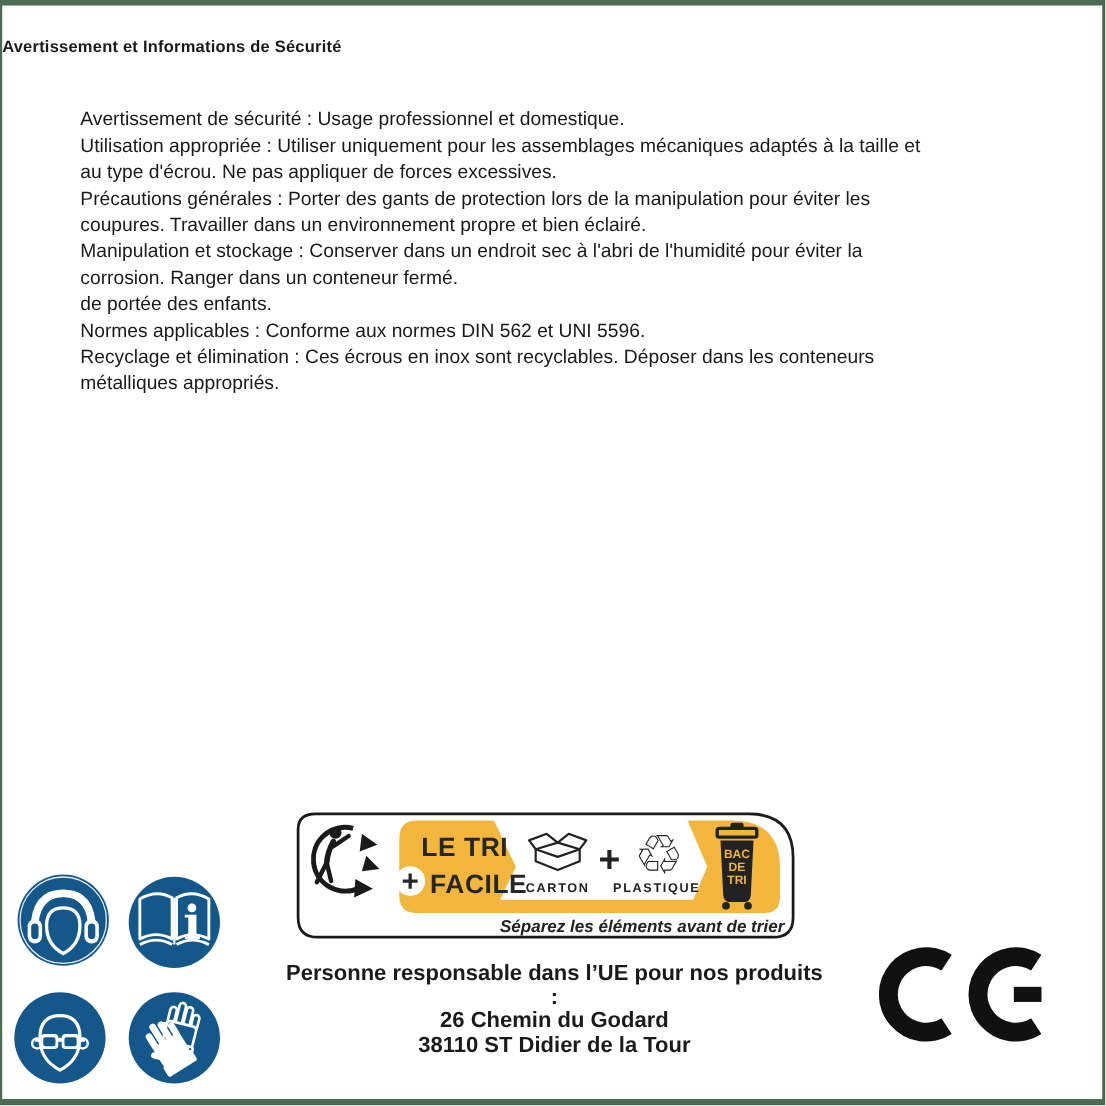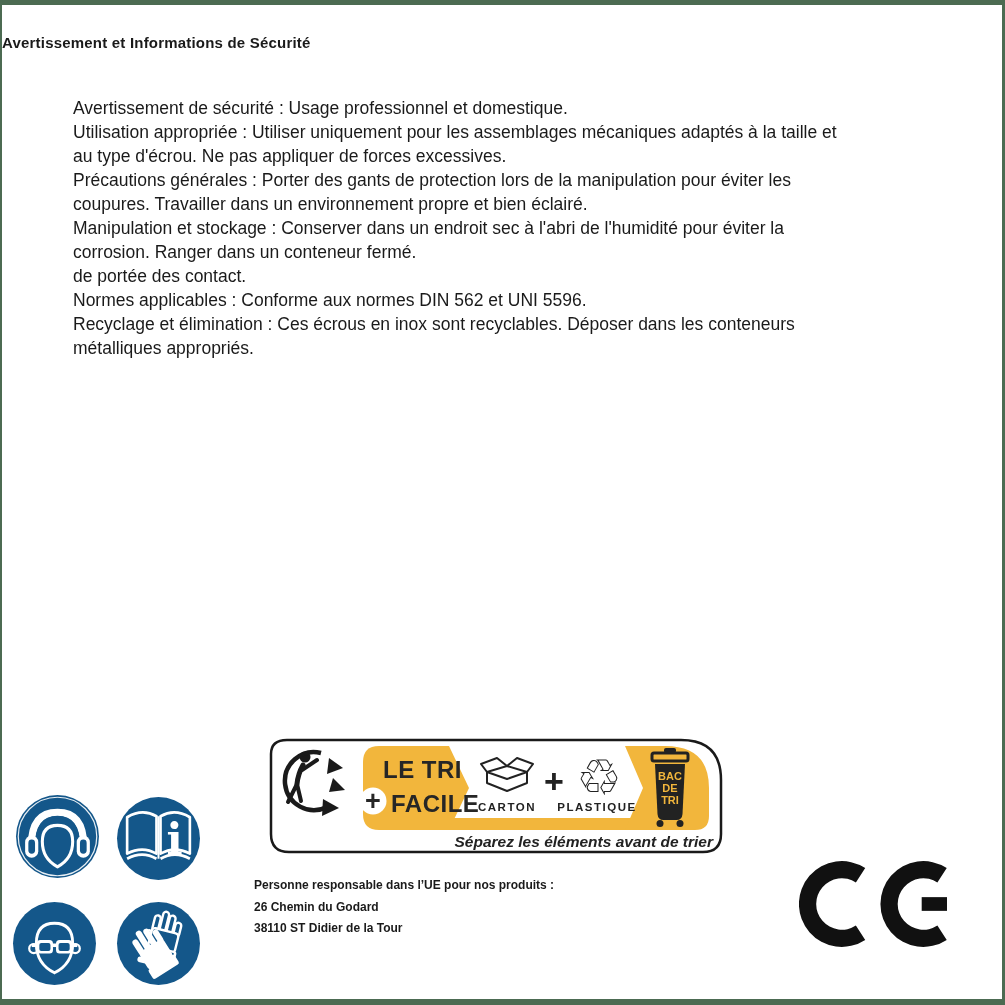--- a/index.html
+++ b/index.html
@@ -19,21 +19,21 @@
   }
   .body-line{white-space:nowrap;}
   .picto{position:absolute;}
   #fr-label{
     position:absolute;left:268px;top:706px;
     font-size:14px;font-weight:bold;color:#4c1d95;margin-top:43px;
   }
   #tri-label{position:absolute;left:265px;top:733px;}
   #responsible{
     position:absolute;left:252px;top:870px;width:500px;
-    text-align:left;font-weight:bold;font-size:12px;line-height:21.5px;
+    text-align:center;font-weight:bold;font-size:20px;line-height:21.5px;
   }
   #ce-mark{position:absolute;left:797px;top:849px;}
   .sv-b{font-family:"Liberation Sans",sans-serif;font-weight:bold;}
   .sv-i{font-family:"Liberation Sans",sans-serif;font-weight:bold;font-style:italic;}
   .sv-serif{font-family:"DejaVu Serif",serif;font-weight:bold;}
   .sv-recycle{font-family:"DejaVu Sans",sans-serif;}
 </style>
 </head>
 <body>
 
@@ -42,21 +42,21 @@
   <div class="title">Avertissement et Informations de Sécurité</div>
 
   <div id="body-text">
       <div class="body-line">Avertissement de sécurité : Usage professionnel et domestique.</div>
       <div class="body-line">Utilisation appropriée : Utiliser uniquement pour les assemblages mécaniques adaptés à la taille et</div>
       <div class="body-line">au type d'écrou. Ne pas appliquer de forces excessives.</div>
       <div class="body-line">Précautions générales : Porter des gants de protection lors de la manipulation pour éviter les</div>
       <div class="body-line">coupures. Travailler dans un environnement propre et bien éclairé.</div>
       <div class="body-line">Manipulation et stockage : Conserver dans un endroit sec à l'abri de l'humidité pour éviter la</div>
       <div class="body-line">corrosion. Ranger dans un conteneur fermé.</div>
-      <div class="body-line">de portée des contact.</div>
+      <div class="body-line">de portée des enfants.</div>
       <div class="body-line">Normes applicables : Conforme aux normes DIN 562 et UNI 5596.</div>
       <div class="body-line">Recyclage et élimination : Ces écrous en inox sont recyclables. Déposer dans les conteneurs</div>
       <div class="body-line">métalliques appropriés.</div>
     </div>
 
   <svg class="picto" style="left:13px;top:789px" width="85" height="85" viewBox="0 0 84 84">
     <circle cx="42" cy="42" r="41" fill="#14578a"></circle>
     <circle cx="42" cy="42" r="38.8" fill="none" stroke="#ffffff" stroke-width="1.2" opacity="0.9"></circle>
     <path d="M16 52 Q16 18 42 18 Q68 18 68 52" fill="none" stroke="#ffffff" stroke-width="7"></path>
     <path d="M21 52 Q21 23 42 23 Q63 23 63 52" fill="none" stroke="#14578a" stroke-width="2.5"></path>

